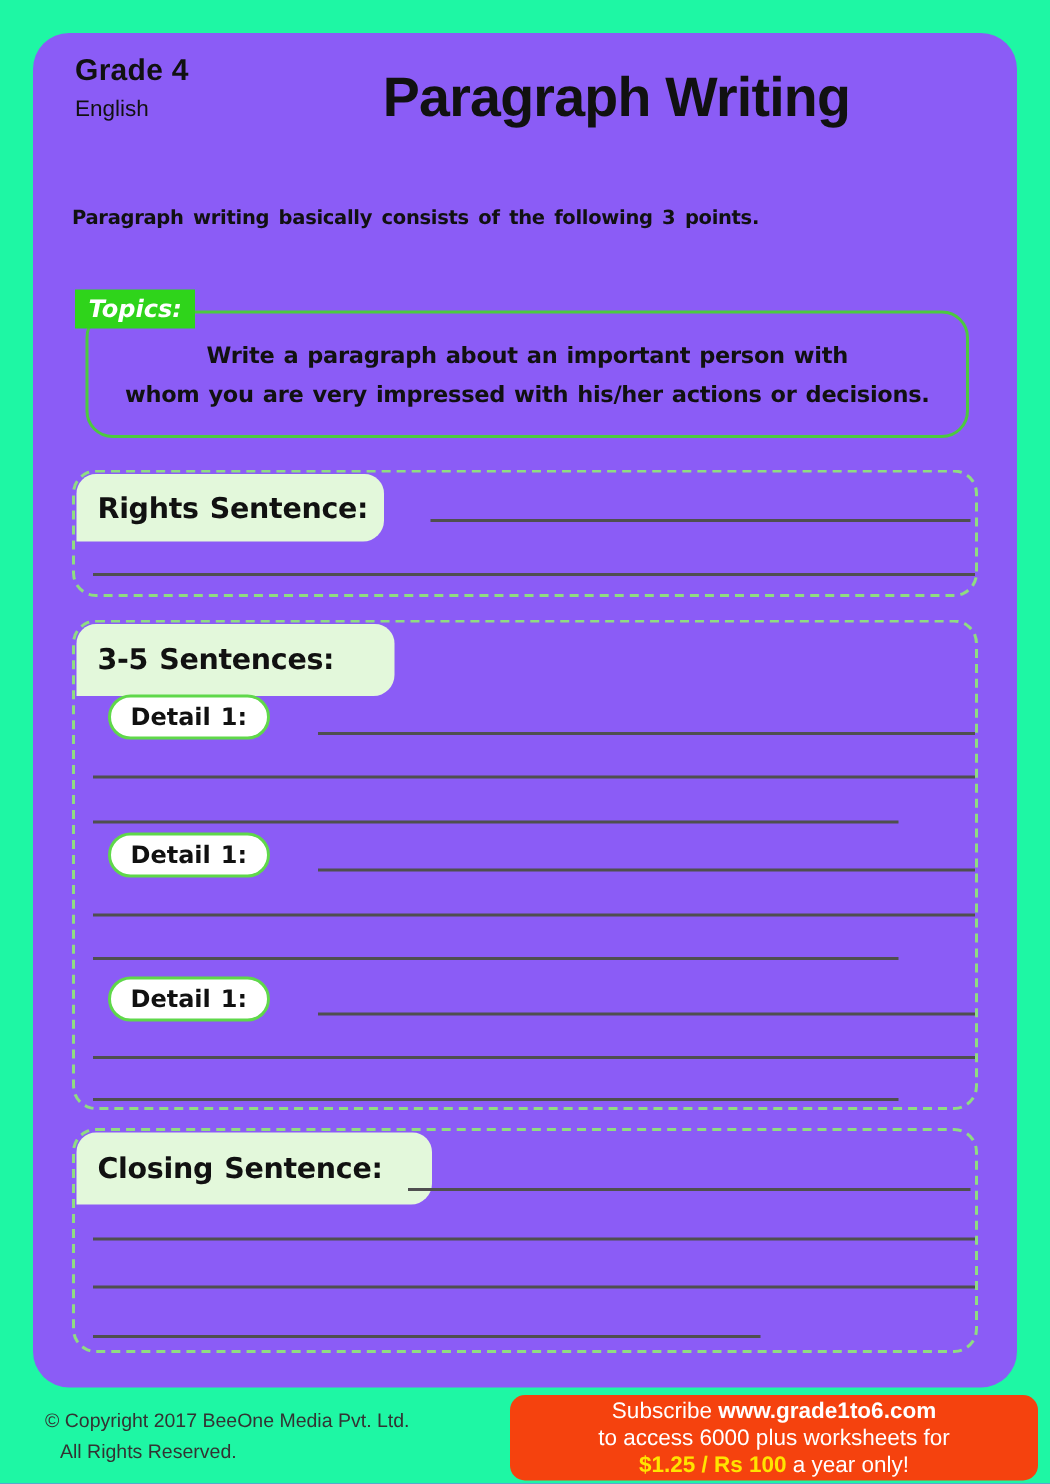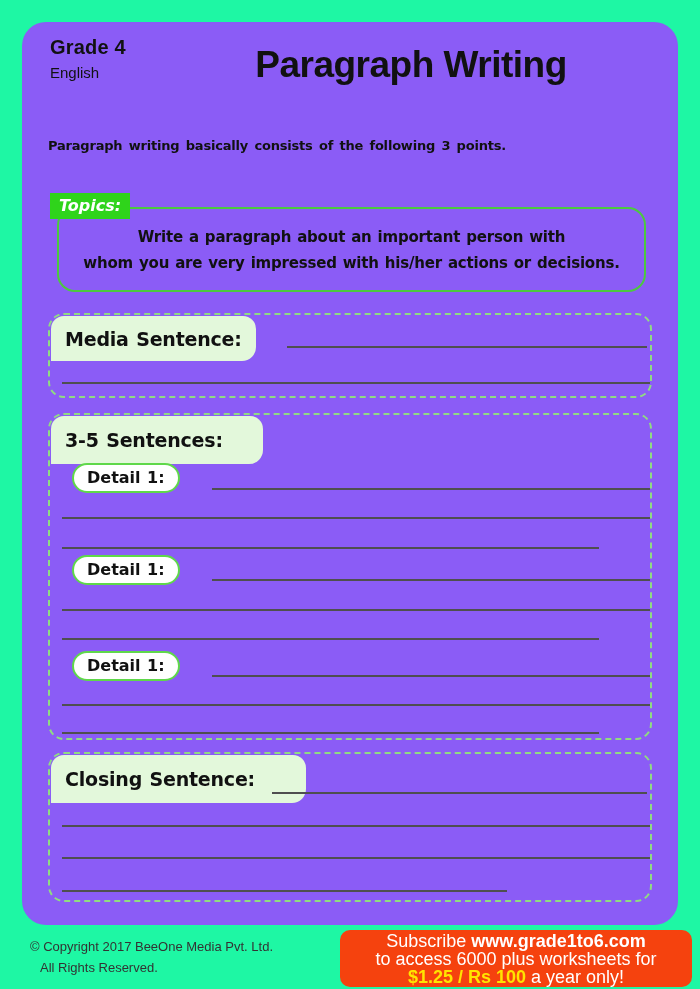--- a/index.html
+++ b/index.html
@@ -81,21 +81,21 @@
   }
   
   .copyright{
     position:absolute;left:30px;top:936px;
     font-size:13px;line-height:21px;color:#333;font-weight:500;
   }
   .copyright .l2{padding-left:10px;}
   .subscribe{
     position:absolute;left:340px;top:930px;width:352px;height:57px;
     background:var(--subscribe-orange);border-radius:10px;
-    color:#fff;text-align:center;font-size:18px;line-height:18px;
+    color:#fff;text-align:center;font-size:15px;line-height:18px;
     padding-top:2px;
   }
   .subscribe b{font-weight:bold;}
   .subscribe .price{color:var(--price-yellow);font-weight:bold;}
 </style>
 </head>
 <body>
 
 <div class="page">
 
@@ -108,21 +108,21 @@
   <div class="intro comic">Paragraph writing basically consists of the following 3 points.</div>
 
   <div class="topics-badge">Topics:</div>
   <div class="topics-box">
     <div class="tline comic">Write a paragraph about an important person with</div>
     <div class="tline comic">whom you are very impressed with his/her actions or decisions.</div>
   </div>
 
   <div class="section sec-topic">
     <div class="label-hl" style="width:205px;height:45px;">
-      <span class="label-text comic">Media Sentence:</span>
+      <span class="label-text comic">Rights Sentence:</span>
     </div>
     <div class="wline" style="left:237px;top:31px;width:360px;"></div>
     <div class="wline" style="left:12px;top:67px;width:588px;"></div>
   </div>
 
   <div class="section sec-sentences">
     <div class="label-hl" style="width:212px;height:48px;">
       <span class="label-text comic">3-5 Sentences:</span>
     </div>
 
@@ -136,21 +136,21 @@
     <div class="wline" style="left:12px;top:194px;width:588px;"></div>
     <div class="wline" style="left:12px;top:223px;width:537px;"></div>
 
     <div class="detail-pill comic" style="top:236px;">Detail 1:</div>
     <div class="wline" style="left:162px;top:260px;width:438px;"></div>
     <div class="wline" style="left:12px;top:289px;width:588px;"></div>
     <div class="wline" style="left:12px;top:317px;width:537px;"></div>
   </div>
 
   <div class="section sec-closing">
-    <div class="label-hl" style="width:255px;height:48px;">
+    <div class="label-hl" style="width:237px;height:48px;">
       <span class="label-text comic">Closing Sentence:</span>
     </div>
     <div class="wline" style="left:222px;top:38px;width:375px;"></div>
     <div class="wline" style="left:12px;top:71px;width:588px;"></div>
     <div class="wline" style="left:12px;top:103px;width:588px;"></div>
     <div class="wline" style="left:12px;top:136px;width:445px;"></div>
   </div>
 
 </div>
 

